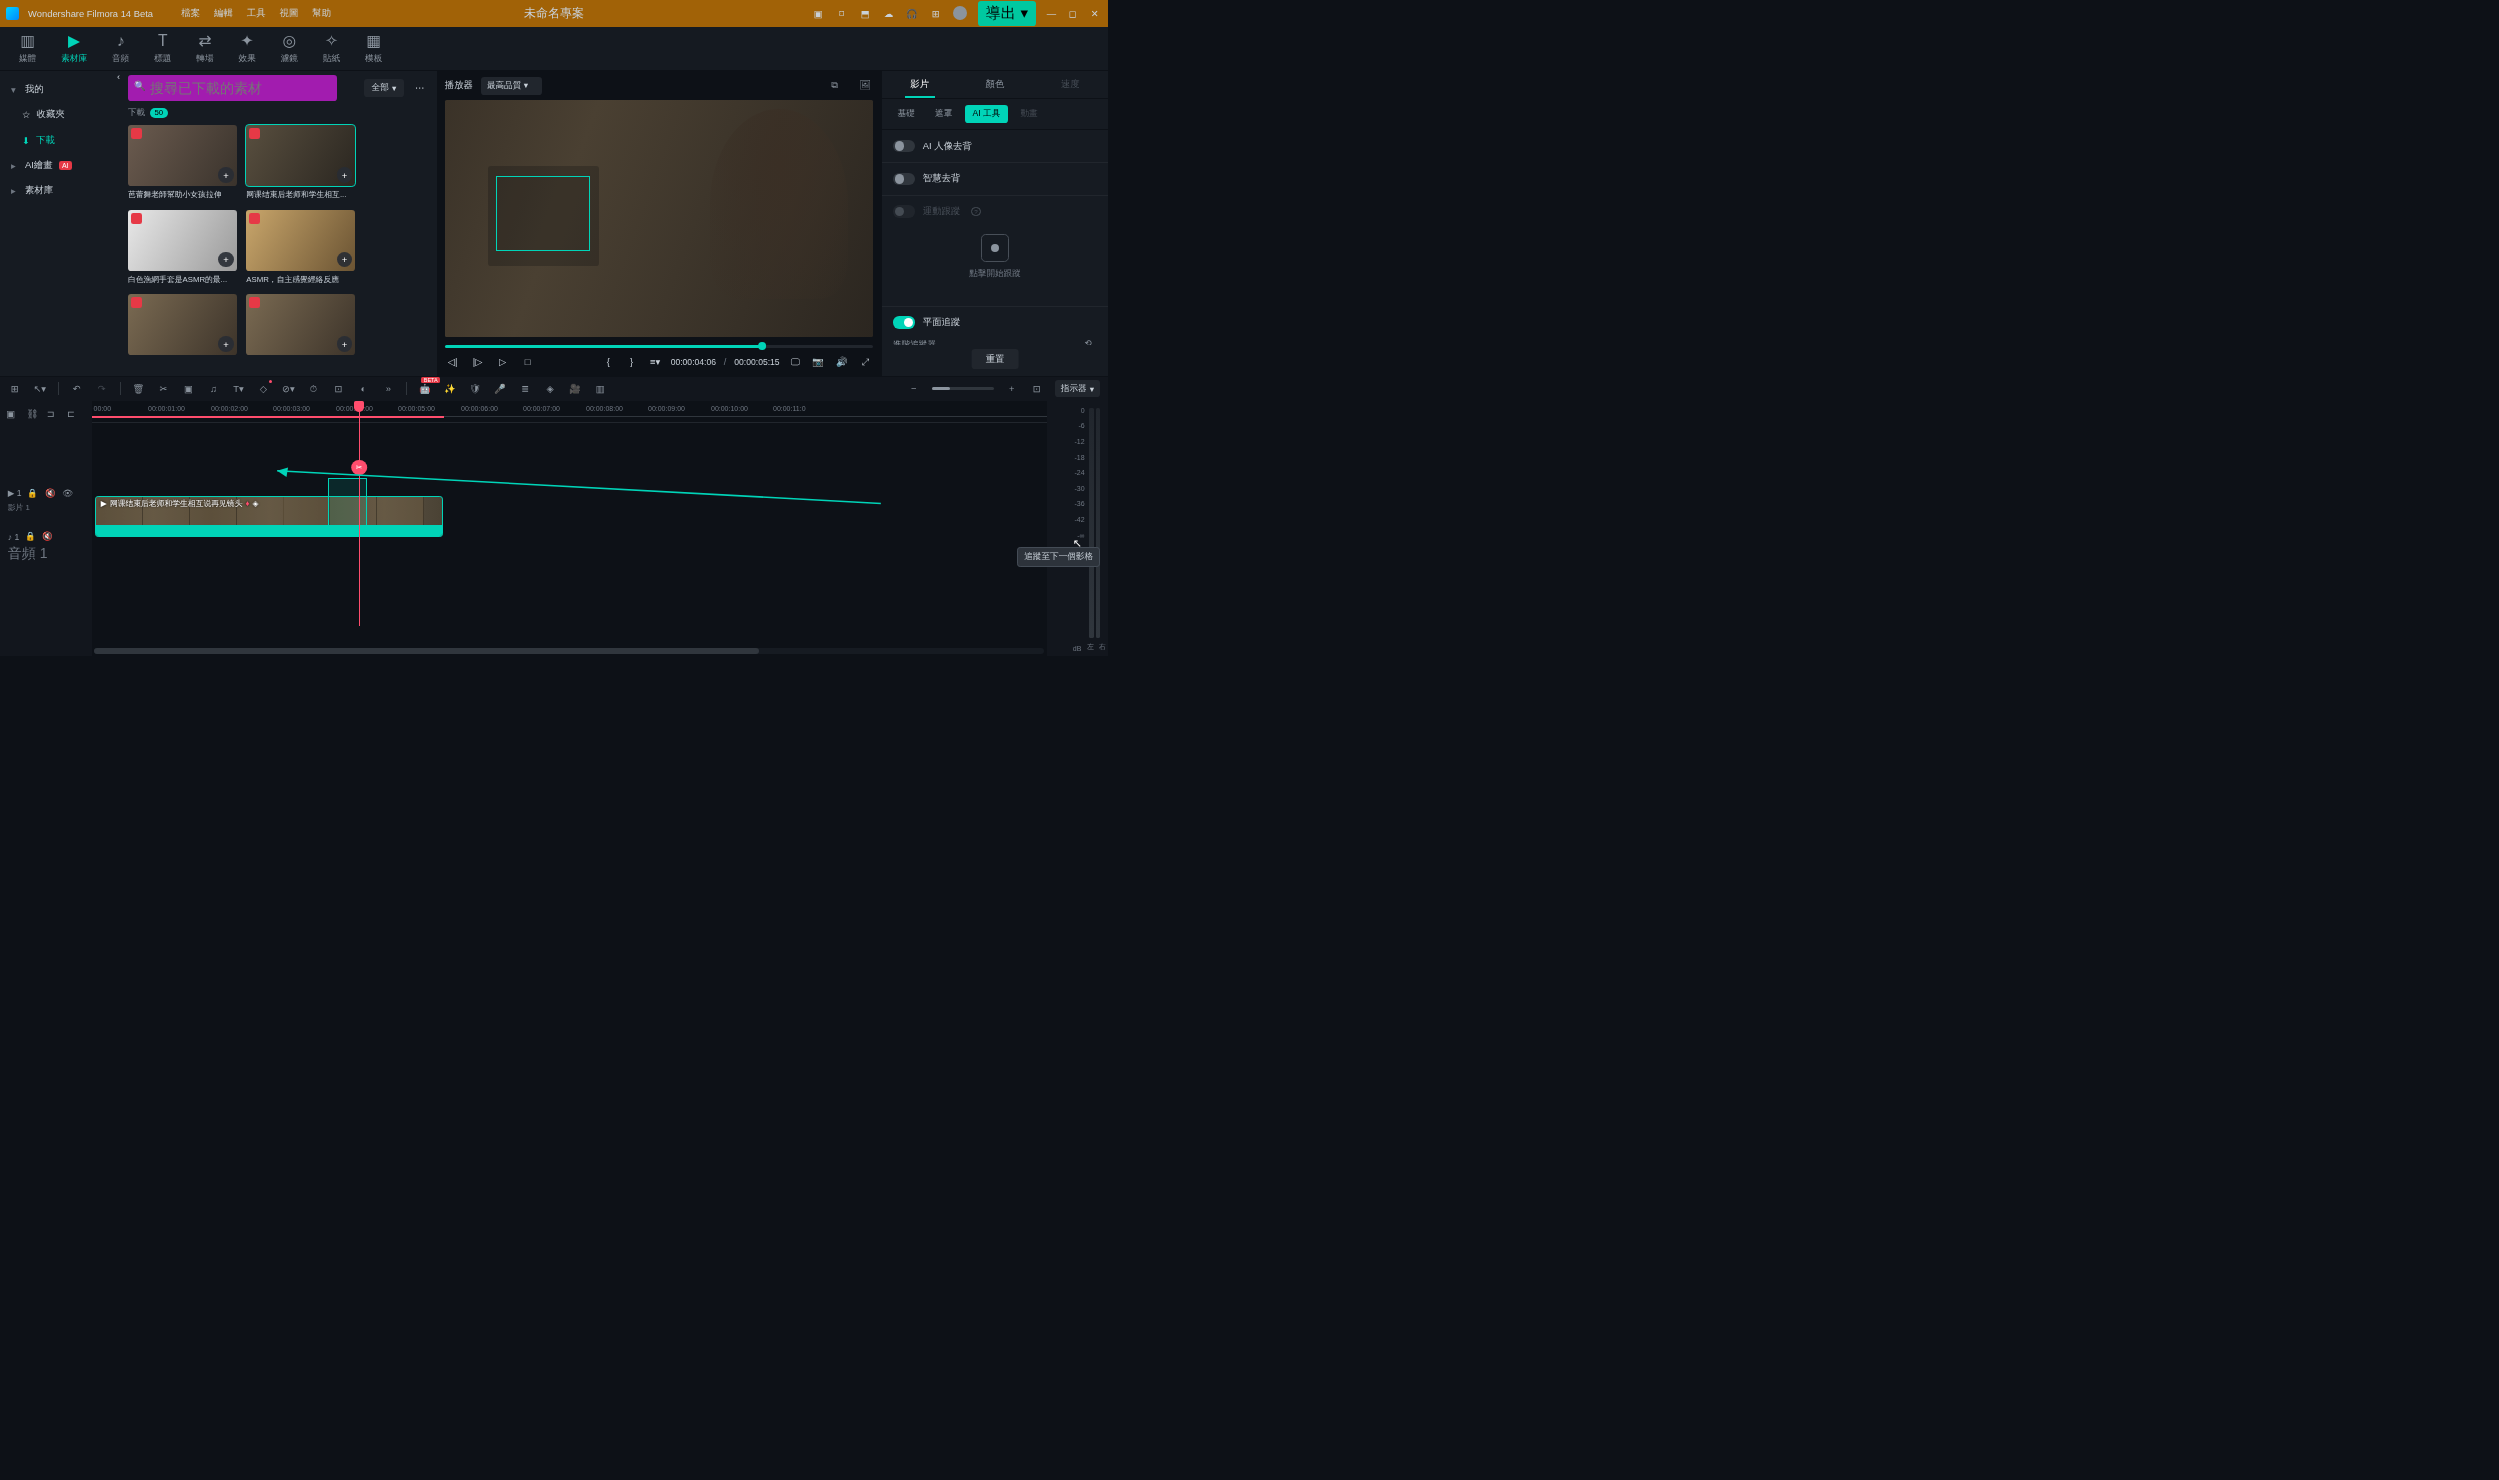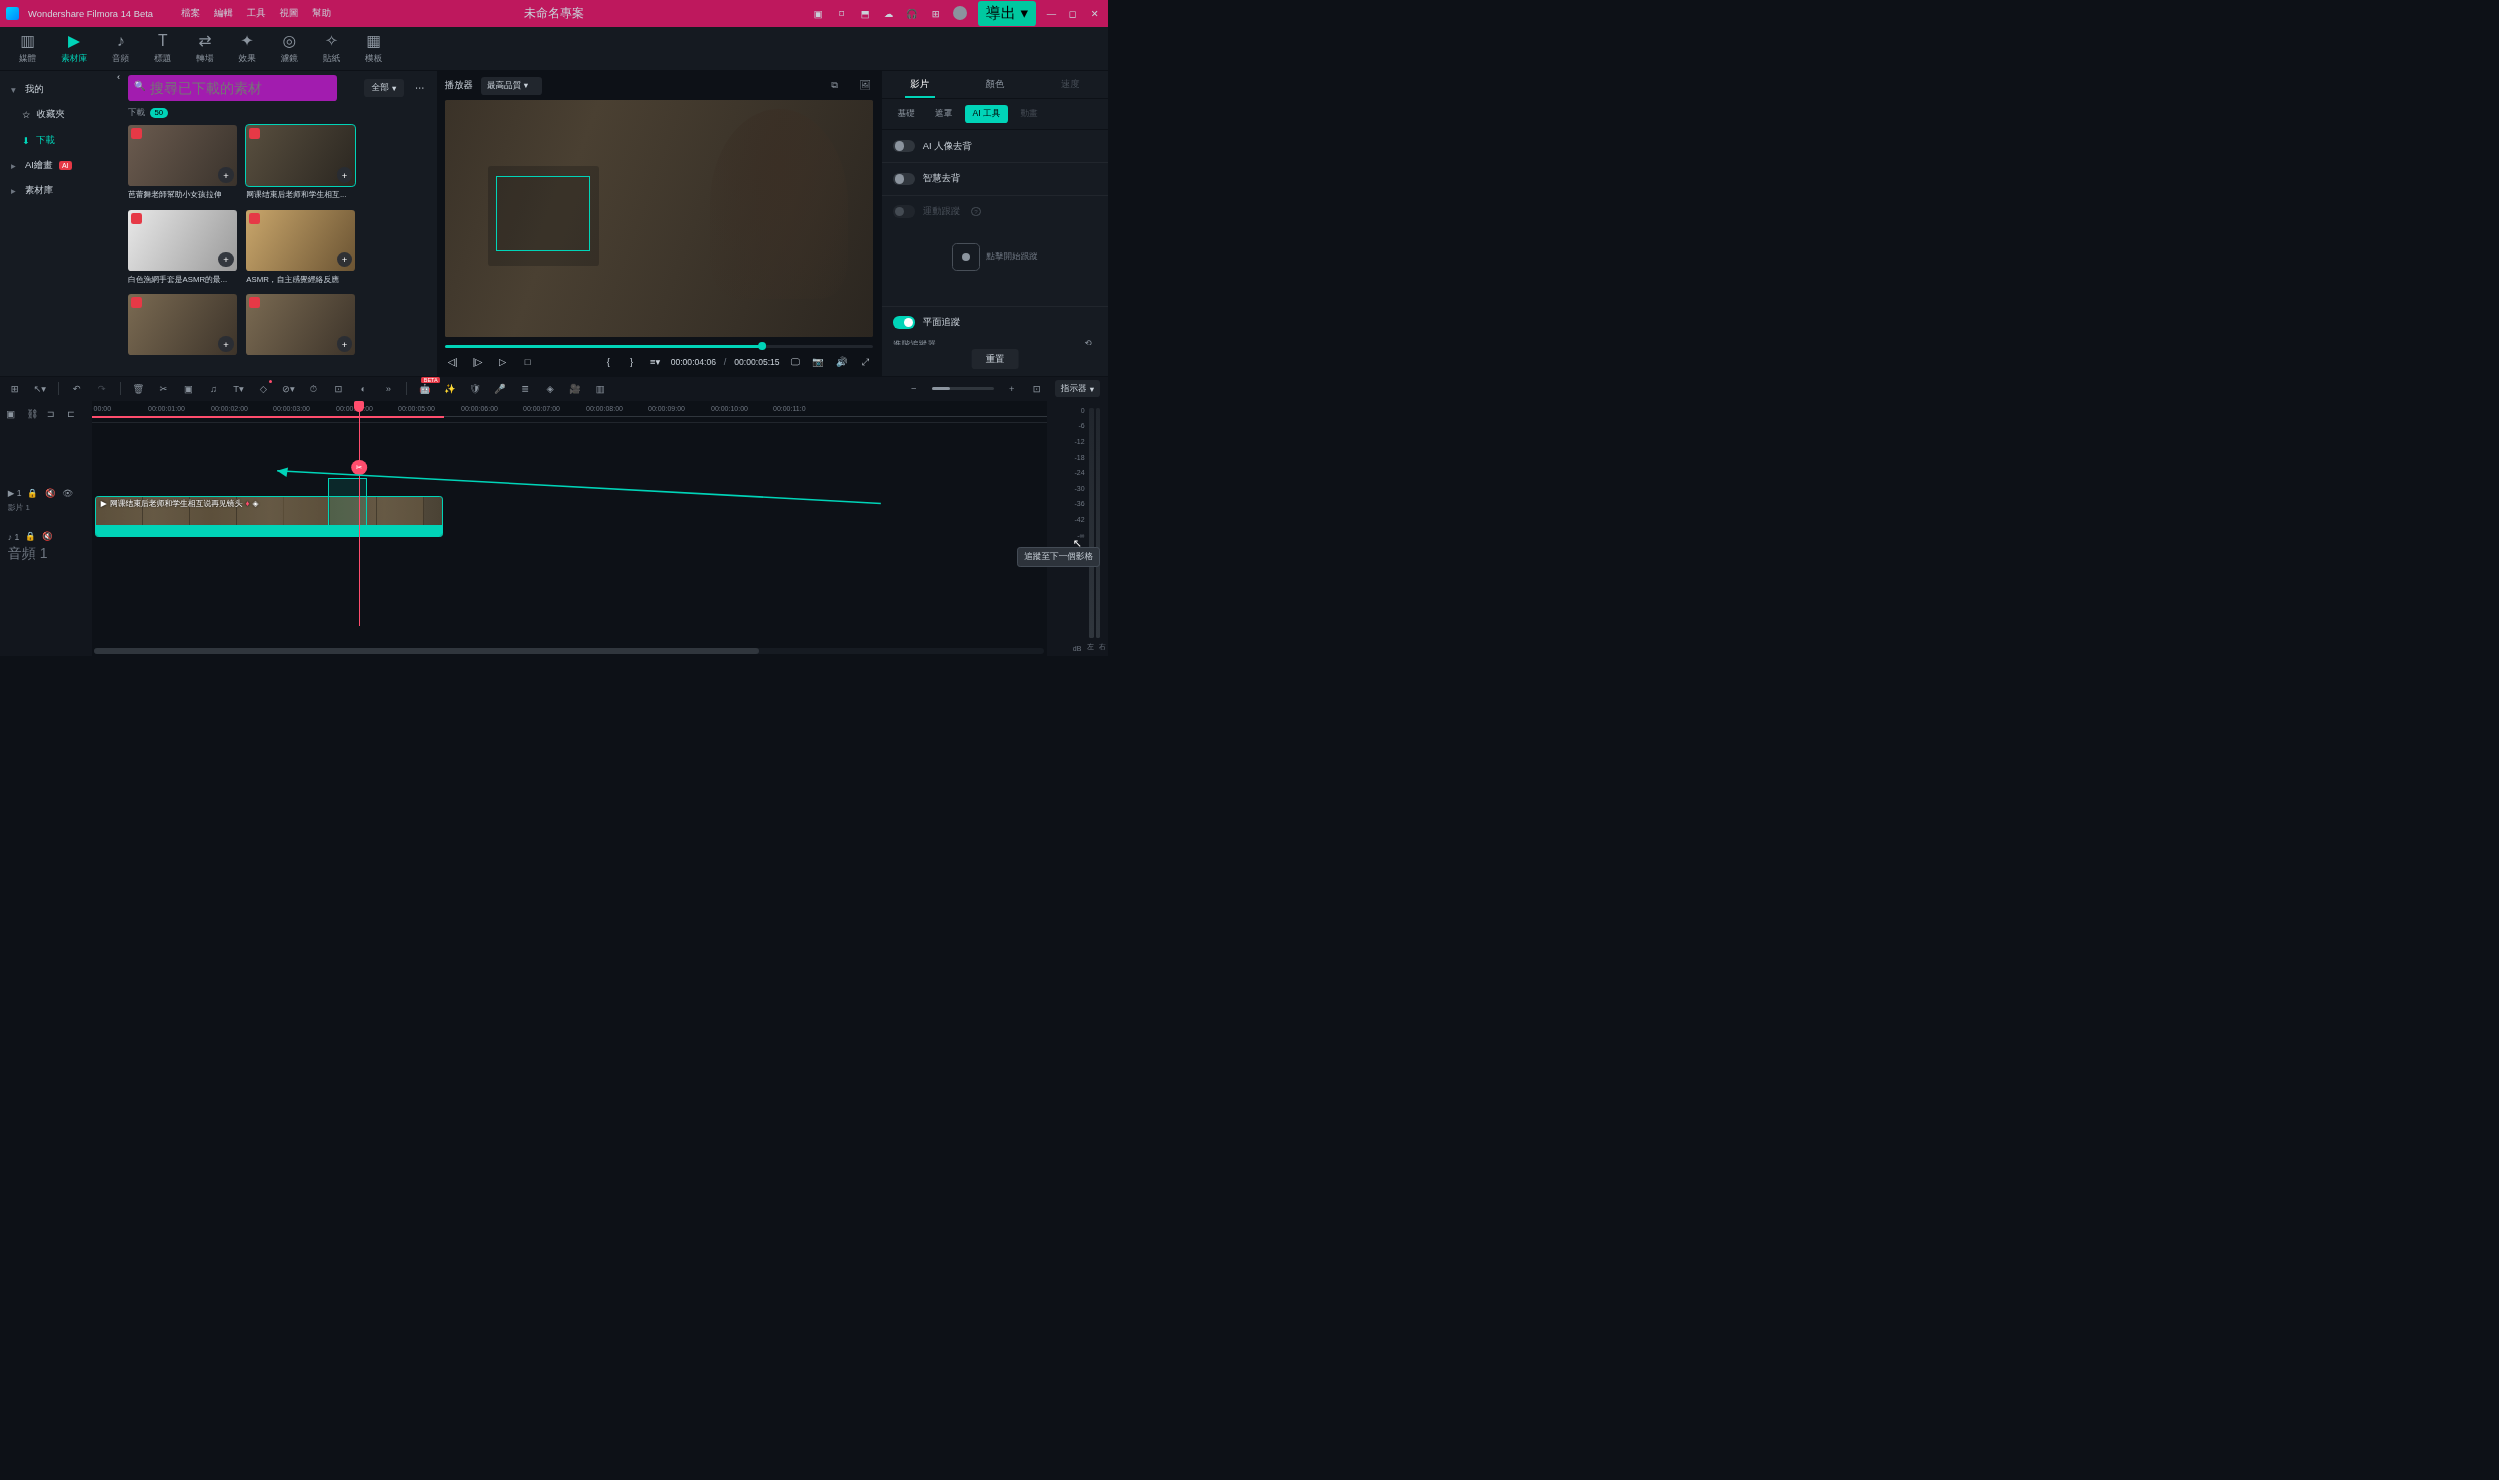--- a/index.html
+++ b/index.html
@@ -1,19 +1,19 @@
 <!DOCTYPE html>
 <html style="font-size:12.5px"><head>
 <meta charset="utf-8">
 <style>
 * { box-sizing: border-box; margin: 0; padding: 0; font-family: "Microsoft YaHei", "PingFang TC", Arial, sans-serif; }
 body { background: #0d1117; color: #c9d1d9; font-size: 9.4px; overflow: hidden; width: 1108px; height: 656px; position: relative; }
 
 
-.titlebar { height: 26.6px; background: #be185d; display: flex; align-items: center; padding: 0 6.2px; gap: 9.4px; }
+.titlebar { height: 26.6px; background: #a16207; display: flex; align-items: center; padding: 0 6.2px; gap: 9.4px; }
 .titlebar .logo { width: 12.5px; height: 12.5px; background: linear-gradient(135deg,#00d4ff,#0088ff); border-radius: 2.3px; }
 .titlebar .app-title { font-size: 9.4px; color: #d0d7de; font-weight: 500; }
 .titlebar .menus { display: flex; gap: 14px; margin-left: 19px; }
 .titlebar .menus span { font-size: 9.4px; color: #c9d1d9; cursor: pointer; }
 .titlebar .center { position: absolute; left: 50%; transform: translateX(-50%); font-size: 12px; color: #c9d1d9; }
 .titlebar .right { margin-left: auto; display: flex; gap: 11px; align-items: center; }
 .titlebar .ico { width: 12.5px; height: 12.5px; display: inline-flex; align-items: center; justify-content: center; color: #c9d1d9; cursor: pointer; }
 .titlebar .avatar { width: 14px; height: 14px; border-radius: 50%; background: #8b949e; }
 .titlebar .export-btn { background: #00c8a0; color: #000; padding: 3.1px 7.8px; border-radius: 3.1px; display: flex; align-items: center; gap: 4.7px; font-size: 15px; cursor: pointer; }
 .titlebar .win-btn { width: 11px; height: 11px; cursor: pointer; color:#c9d1d9;}
@@ -94,21 +94,21 @@
 .rp-section{padding:9.4px 11px;border-bottom:0.8px solid #21262d;}
 .rp-row{display:flex;align-items:center;gap:7.8px;}
 .toggle{width:22px;height:12.5px;border-radius:6.2px;background:#30363d;position:relative;cursor:pointer;flex-shrink:0;}
 .toggle::after{content:"";position:absolute;width:9.4px;height:9.4px;background:#8b949e;border-radius:50%;top:1.6px;left:1.6px;transition:.15s;}
 .toggle.on{background:#00d4b8;}
 .toggle.on::after{left:11px;background:#fff;}
 .rp-label{font-size:9.4px;color:#c9d1d9;}
 .rp-label.disabled{color:#484f58;}
 .rp-info{width:9.4px;height:9.4px;border:0.8px solid #484f58;border-radius:50%;display:inline-flex;align-items:center;justify-content:center;font-size:6.2px;color:#484f58;margin-left:3.1px;}
 
-.track-placeholder{height:78px;display:flex;flex-direction:row;align-items:center;justify-content:center;gap:6.2px;}
+.track-placeholder{height:78px;display:flex;flex-direction:column;align-items:center;justify-content:center;gap:6.2px;}
 .track-placeholder .tp-icon{width:28px;height:28px;border:1.6px solid #484f58;border-radius:4.7px;display:flex;align-items:center;justify-content:center;}
 .track-placeholder .tp-dot{width:7.8px;height:7.8px;background:#8b949e;border-radius:50%;}
 .track-placeholder .tp-text{font-size:8.6px;color:#6e7681;}
 
 .rp-field-label{font-size:8.6px;color:#8b949e;margin-bottom:4.7px;display:flex;align-items:center;justify-content:space-between;}
 .rp-reset{width:12.5px;height:12.5px;cursor:pointer;color:#8b949e;}
 
 .tooltip{position:absolute;background:#2d333b;border:0.8px solid #444c56;border-radius:3.1px;padding:3.1px 6.2px;font-size:8.6px;color:#c9d1d9;right:7.8px;top:547px;z-index:100;}
 .cursor-arrow{position:absolute;right:26px;top:537px;z-index:101;color:#fff;font-size:11px;pointer-events:none;}
 

